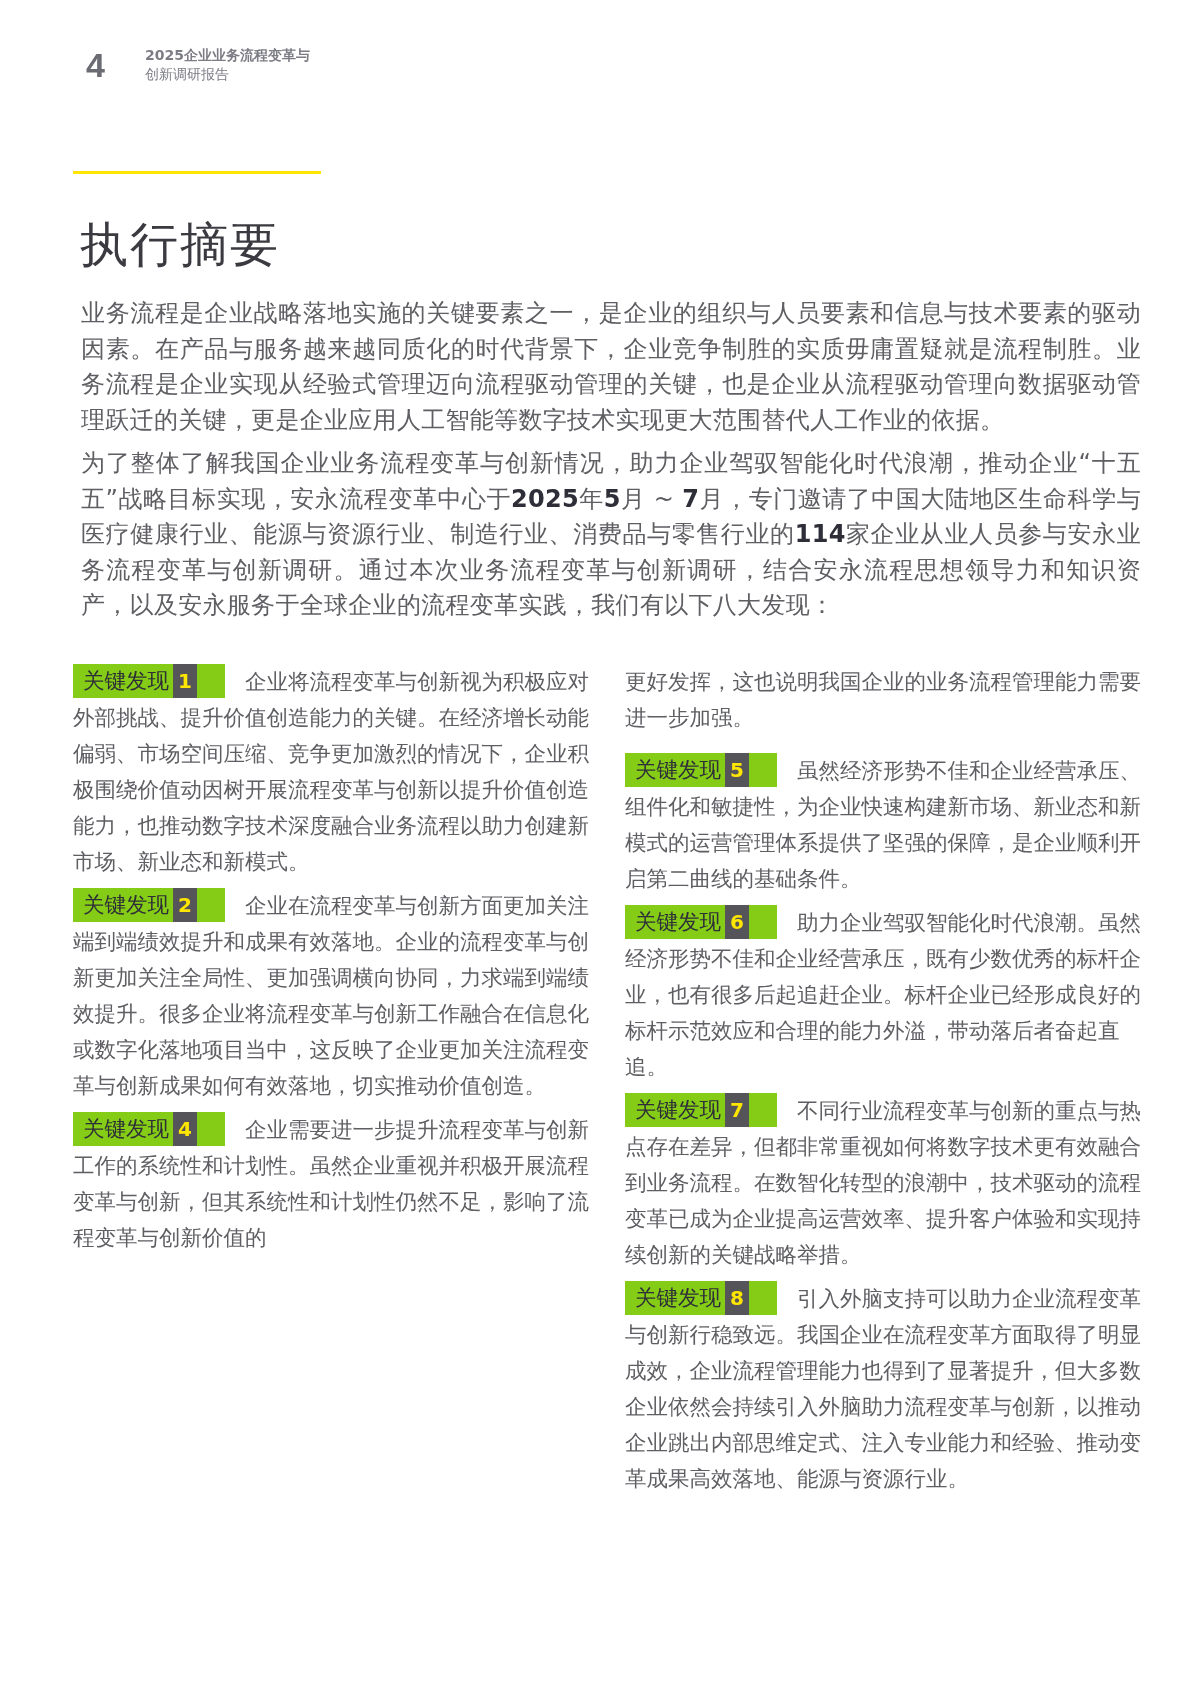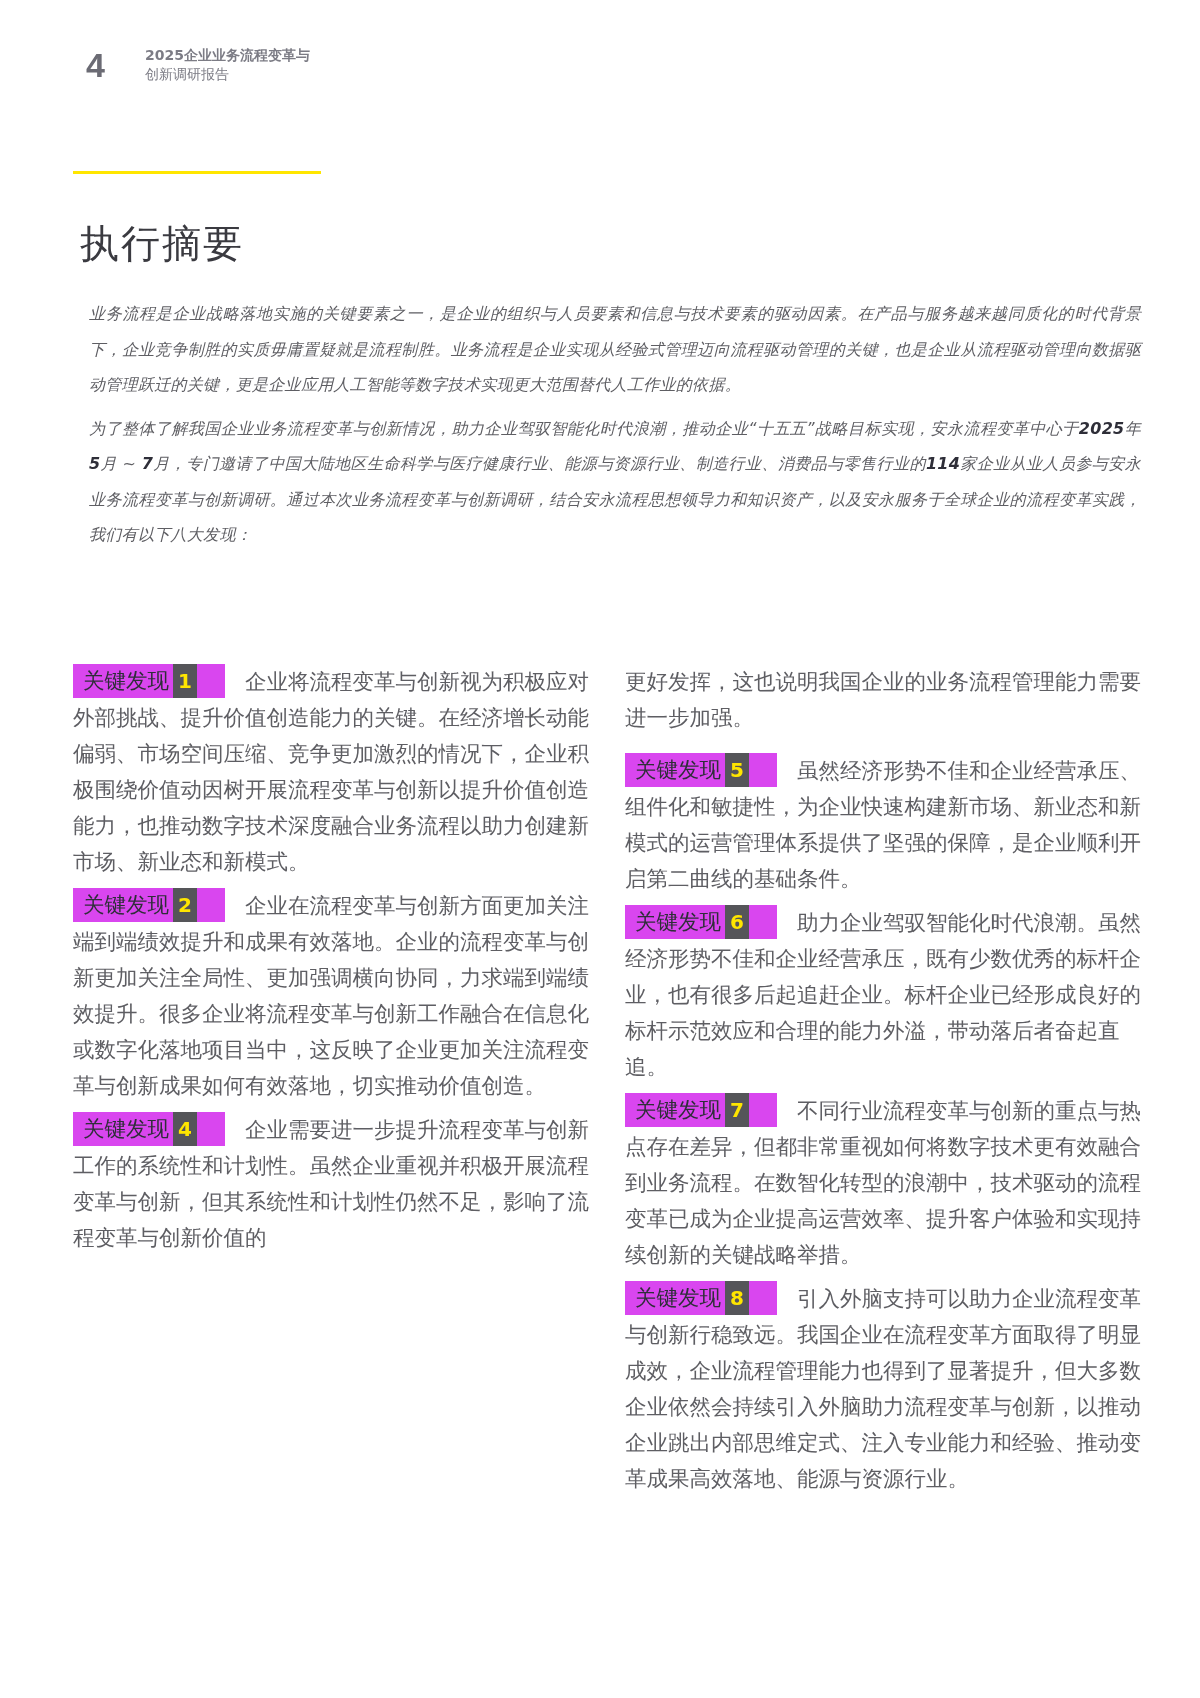--- a/index.html
+++ b/index.html
@@ -15,34 +15,34 @@
   }
   .report-title {
     margin-left: 40px; font-size: 14px; line-height: 19px; color: #7c7c85; font-weight: bold;
     width: 200px;
   }
   .report-title span { display: block; }
   .report-title .l2 { font-weight: normal; }
   .rule { position: absolute; left: 73px; top: 171px; width: 248px; height: 3px; background: #ffe600; }
   .page-title {
     position: absolute; left: 80px; top: 214px; margin: 0;
-    font-size: 39px; font-weight: normal; color: #3a3a40; letter-spacing: 2px; line-height: 60px;
+    font-size: 48px; font-weight: normal; color: #3a3a40; letter-spacing: 2px; line-height: 60px;
   }
   .intro { position: absolute; left: 73px; top: 296px; width: 1068px; }
   .intro p {
-    margin: 0 0 8px 16px; font-size: 16px; line-height: 35.5px; color: #5e5e63;
-    text-align: justify; letter-spacing: 0.3px; font-style: italic;
+    margin: 0 0 8px 8px; font-size: 24px; line-height: 35.5px; color: #5e5e63;
+    text-align: justify; letter-spacing: 0.3px;
   }
   .intro b { color: #2e2e38; font-weight: bold; }
   .col { position: absolute; width: 518px; }
   .col.left { left: 73px; top: 664px; }
   .col.right { left: 625px; top: 664px; }
   .finding { margin-bottom: 8px; font-size: 21.5px; line-height: 36px; color: #5e5e63; }
   .finding .tag {
-    display: inline-block; background: #d946ef; height: 34px; line-height: 34px;
+    display: inline-block; background: #84cc16; height: 34px; line-height: 34px;
     padding: 0 28px 0 10px; margin-right: 20px; vertical-align: top; position: relative;
     color: #2e2e38;
   }
   .finding .tag .num {
     display: inline-block; background: #555559; color: #ffe600; font-weight: bold;
     width: 24px; text-align: center; margin-left: 4px; height: 34px;
     font-family: "DejaVu Sans", sans-serif; font-size: 20px;
   }
   .finding .lead { display: inline; }
   .finding.cont { margin-bottom: 17px; }

